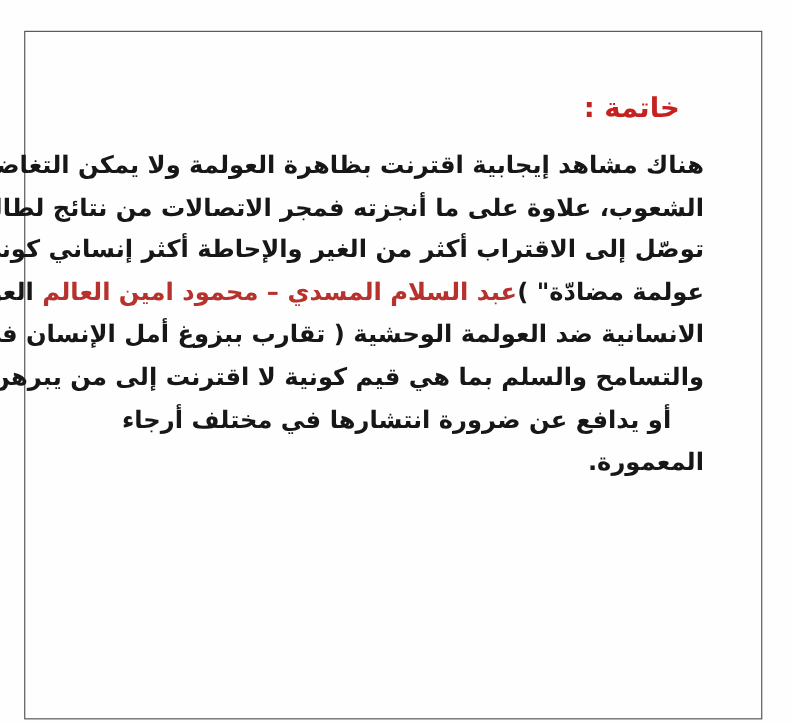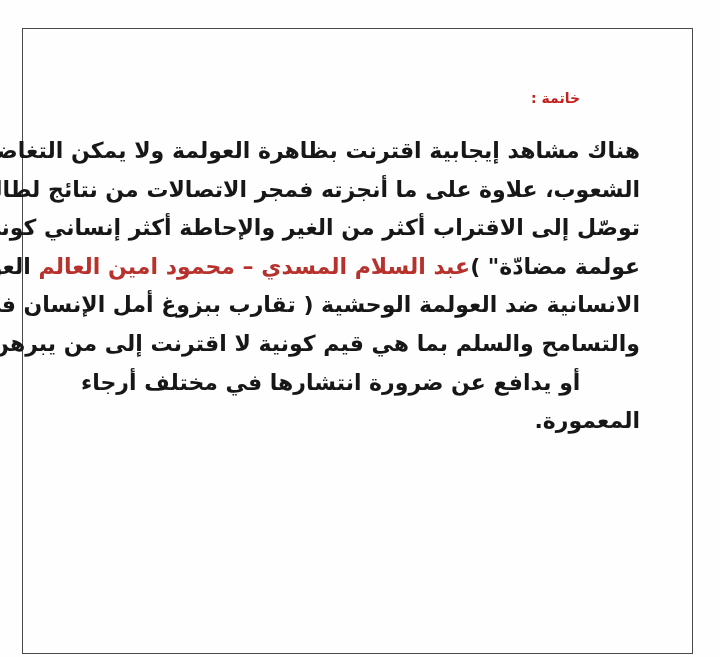--- a/index.html
+++ b/index.html
@@ -21,41 +21,41 @@
     top: 28px;
     right: 27px;
     bottom: 3px;
     border: 1.5px solid var(--border, #4a4a4a);
     background: var(--page-bg, #fefefe);
     box-sizing: border-box;
   }
   .heading {
     direction: rtl;
     text-align: right;
-    margin: 54px 112px 0 0;
-    font-size: 14px;
+    margin: 54px 74px 0 0;
+    font-size: 25px;
     line-height: 30px;
     font-weight: bold;
     color: var(--heading-red, #c32220);
   }
   .paragraph {
     direction: rtl;
     margin: 19px 52px 0 58px;
     color: var(--ink, #161616);
     font-size: 22px;
     font-weight: bold;
     line-height: 38.6px;
   }
   .line {
     text-align: justify;
     text-align-last: justify;
     white-space: nowrap;
   }
   .line.line-last {
-    text-align: left;
+    text-align: center;
     text-align-last: right;
     white-space: normal;
   }
   .red {
     color: var(--inline-red, #b8322d);
   }
 </style>
 </head>
 <body>
 

